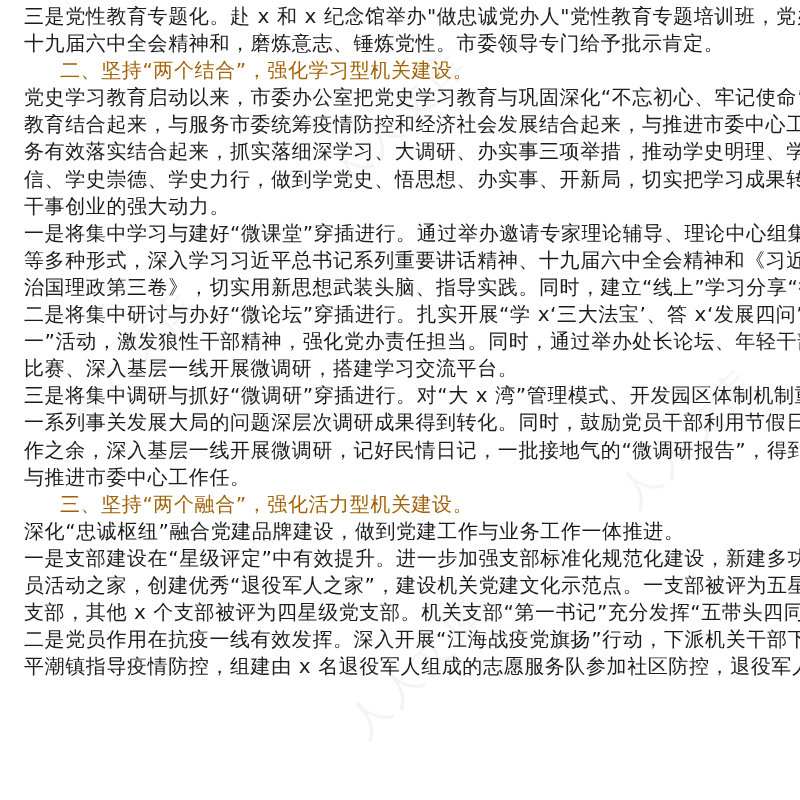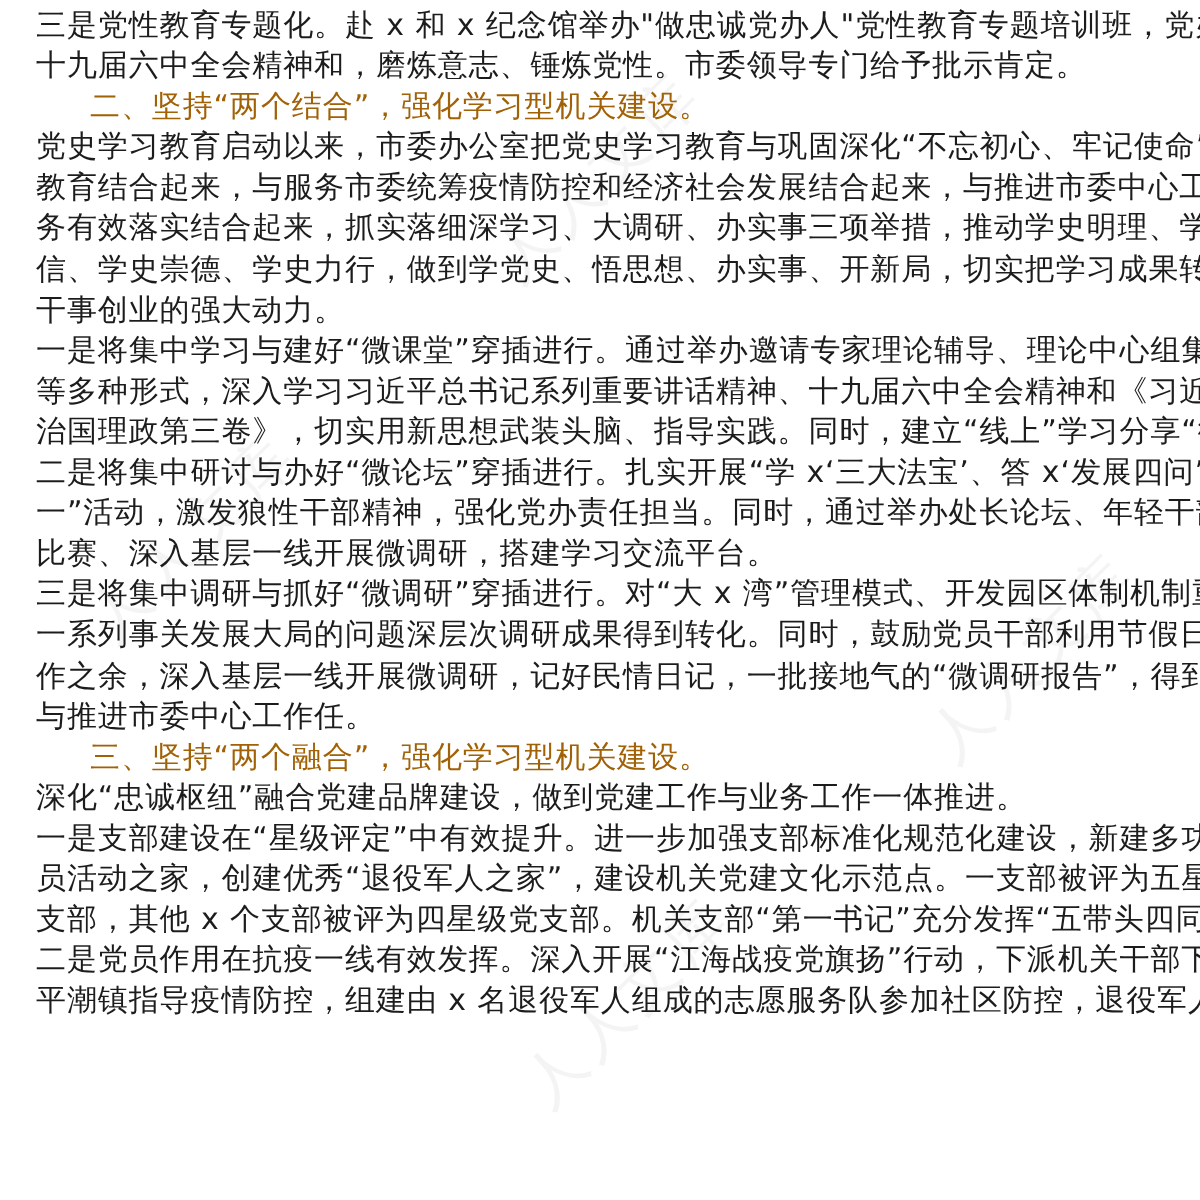--- a/index.html
+++ b/index.html
@@ -74,21 +74,21 @@
     <div class="line">一是将集中学习与建好“微课堂”穿插进行。通过举办邀请专家理论辅导、理论中心组集中学</div>
     <div class="line">等多种形式，深入学习习近平总书记系列重要讲话精神、十九届六中全会精神和《习近平谈</div>
     <div class="line">治国理政第三卷》，切实用新思想武装头脑、指导实践。同时，建立“线上”学习分享“微课堂”，</div>
     <div class="line">二是将集中研讨与办好“微论坛”穿插进行。扎实开展“学 x‘三大法宝’、答 x‘发展四问’”“八个</div>
     <div class="line">一”活动，激发狼性干部精神，强化党办责任担当。同时，通过举办处长论坛、年轻干部演讲</div>
     <div class="line">比赛、深入基层一线开展微调研，搭建学习交流平台。</div>
     <div class="line">三是将集中调研与抓好“微调研”穿插进行。对“大 x 湾”管理模式、开发园区体制机制重构等</div>
     <div class="line">一系列事关发展大局的问题深层次调研成果得到转化。同时，鼓励党员干部利用节假日或工</div>
     <div class="line">作之余，深入基层一线开展微调研，记好民情日记，一批接地气的“微调研报告”，得到市委、</div>
     <div class="line">与推进市委中心工作任。</div>
-    <div class="line heading">三、坚持“两个融合”，强化学习型机关建设。</div>
+    <div class="line heading">三、坚持“两个融合”，强化活力型机关建设。</div>
     <div class="line">深化“忠诚枢纽”融合党建品牌建设，做到党建工作与业务工作一体推进。</div>
     <div class="line">一是支部建设在“星级评定”中有效提升。进一步加强支部标准化规范化建设，新建多功能党</div>
     <div class="line">员活动之家，创建优秀“退役军人之家”，建设机关党建文化示范点。一支部被评为五星级党</div>
     <div class="line">支部，其他 x 个支部被评为四星级党支部。机关支部“第一书记”充分发挥“五带头四同步”的</div>
     <div class="line">二是党员作用在抗疫一线有效发挥。深入开展“江海战疫党旗扬”行动，下派机关干部下沉 x</div>
     <div class="line">平潮镇指导疫情防控，组建由 x 名退役军人组成的志愿服务队参加社区防控，退役军人志愿</div>
   </div>
 </div>
 
 </body></html>

